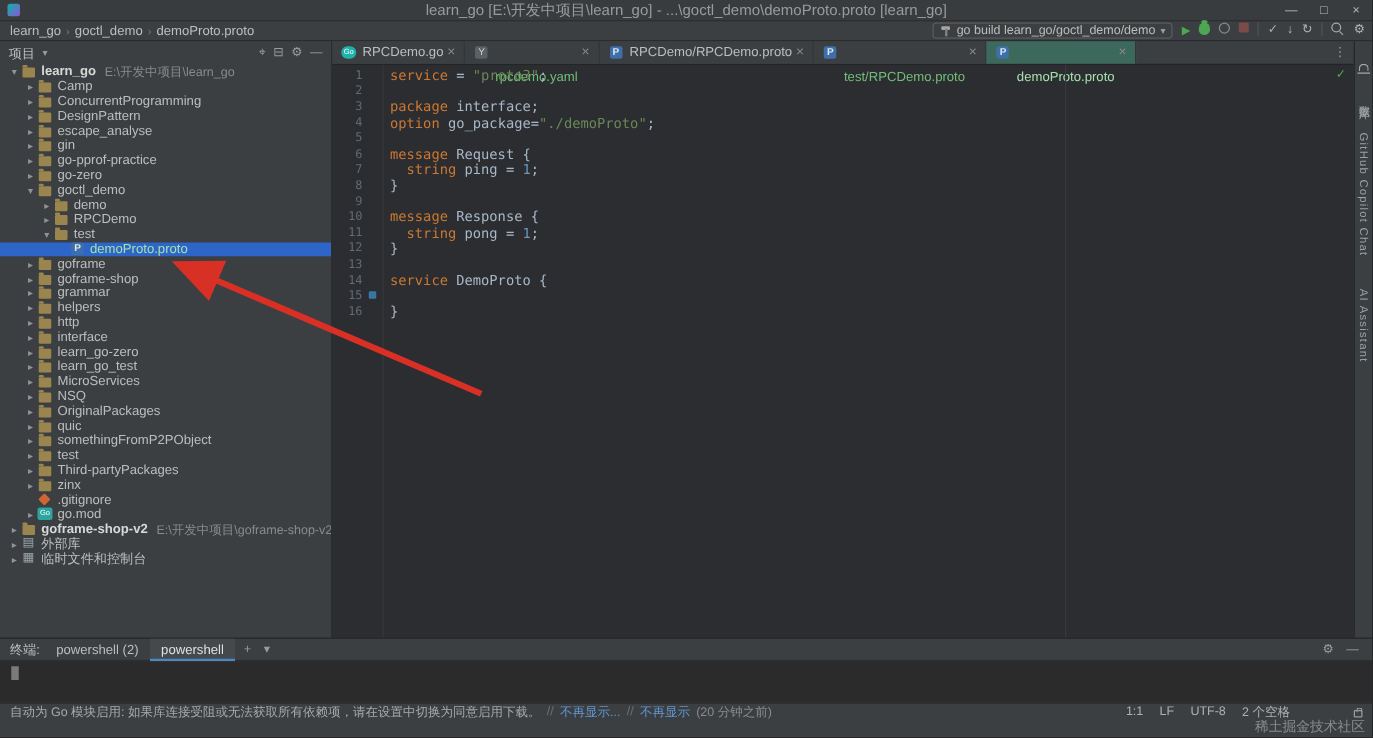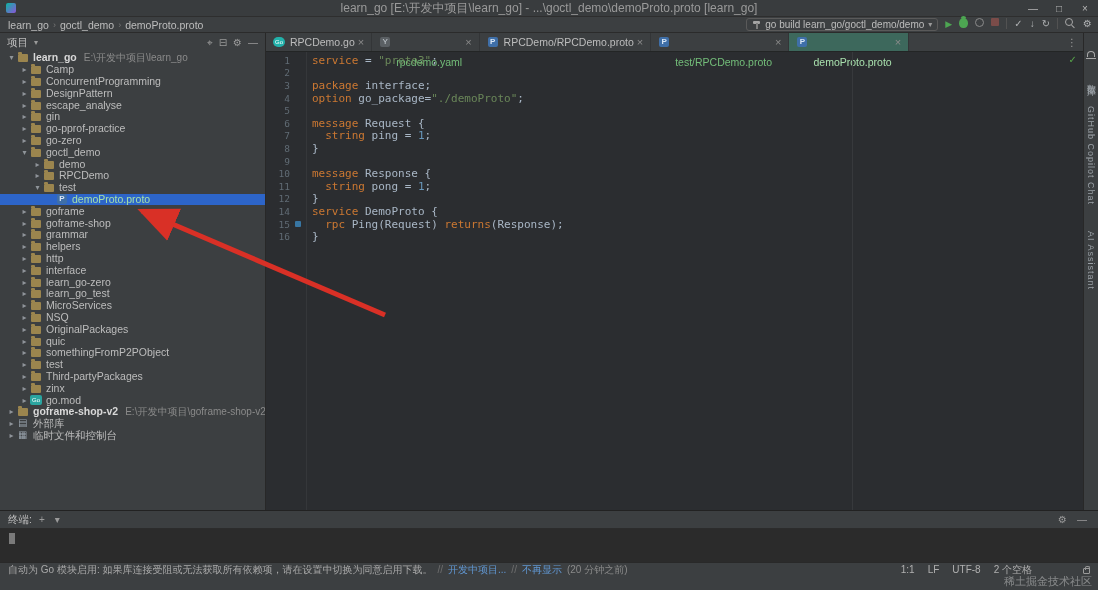--- a/index.html
+++ b/index.html
@@ -322,20 +322,25 @@
           </div>
           <div class="trow" style="padding-left:19px">
             <span class="arr">▸</span>
             <span class="tic ic-folder"></span>
             <span class="tlabel">Third-partyPackages</span>
           </div>
           <div class="trow" style="padding-left:19px">
             <span class="arr">▸</span>
             <span class="tic ic-folder"></span>
             <span class="tlabel">zinx</span>
+          </div>
+          <div class="trow" style="padding-left:19px">
+            <span class="arr"></span>
+            <span class="tic ic-git"></span>
+            <span class="tlabel">.gitignore</span>
           </div>
           <div class="trow" style="padding-left:19px">
             <span class="arr">▸</span>
             <span class="tic ic-gomod"></span>
             <span class="tlabel">go.mod</span>
           </div>
           <div class="trow" style="padding-left:6px">
             <span class="arr">▸</span>
             <span class="tic ic-folder"></span>
             <span class="tlabel b">goframe-shop-v2</span>
@@ -396,56 +401,61 @@
             <div class="cline"><span class="ln">3</span><span class="lmark"></span><span class="codetxt"><span class="tk-k">package</span><span class="tk-p"> interface;</span></span></div>
             <div class="cline"><span class="ln">4</span><span class="lmark"></span><span class="codetxt"><span class="tk-k">option</span><span class="tk-p"> go_package=</span><span class="tk-s">"./demoProto"</span><span class="tk-p">;</span></span></div>
             <div class="cline"><span class="ln">5</span><span class="lmark"></span><span class="codetxt"></span></div>
             <div class="cline"><span class="ln">6</span><span class="lmark"></span><span class="codetxt"><span class="tk-k">message</span><span class="tk-p"> Request {</span></span></div>
             <div class="cline"><span class="ln">7</span><span class="lmark"></span><span class="codetxt"><span class="tk-p">  </span><span class="tk-k">string</span><span class="tk-p"> ping = </span><span class="tk-d">1</span><span class="tk-p">;</span></span></div>
             <div class="cline"><span class="ln">8</span><span class="lmark"></span><span class="codetxt"><span class="tk-p">}</span></span></div>
             <div class="cline"><span class="ln">9</span><span class="lmark"></span><span class="codetxt"></span></div>
             <div class="cline"><span class="ln">10</span><span class="lmark"></span><span class="codetxt"><span class="tk-k">message</span><span class="tk-p"> Response {</span></span></div>
             <div class="cline"><span class="ln">11</span><span class="lmark"></span><span class="codetxt"><span class="tk-p">  </span><span class="tk-k">string</span><span class="tk-p"> pong = </span><span class="tk-d">1</span><span class="tk-p">;</span></span></div>
             <div class="cline"><span class="ln">12</span><span class="lmark"></span><span class="codetxt"><span class="tk-p">}</span></span></div>
+            <div class="cline"><span class="ln">13</span><span class="lmark"></span><span class="codetxt"></span></div>
             <div class="cline"><span class="ln">14</span><span class="lmark"></span><span class="codetxt"><span class="tk-k">service</span><span class="tk-p"> DemoProto {</span></span></div>
-            <div class="cline"><span class="ln">15</span><span class="lmark on"></span><span class="codetxt"><span class="tk-p">  </span><span class="tk-k">rpc</span><span class="tk-p"> Ping(Request) </span><span class="tk-k">returns</span><span class="tk-p">(Response);</span></span></div>
+            <div class="cline"><span class="ln">15</span><span class="lmark on"></span></div>
             <div class="cline"><span class="ln">16</span><span class="lmark"></span><span class="codetxt"><span class="tk-p">}</span></span></div>
           </div>
       </div>
     </div>
 
     <div class="rstrip">
       <span class="bell"></span>
       <div class="vitems">
           <span class="vlabel">数据库</span>
           <span class="vlabel">GitHub Copilot Chat</span>
           <span class="vlabel">AI Assistant</span>
         </div>
     </div>
   </div>
 
   <div class="terminal">
     <div class="term-head">
       <span>终端:</span>
+      <div class="ttabs">
+          <span class="ttab">powershell (2)</span>
+          <span class="ttab active">powershell</span>
+        </div>
       <span class="thicon">+</span>
       <span class="thicon">▾</span>
       <span class="spacer"></span>
       <span class="thicon">⚙</span>
       <span class="thicon">—</span>
     </div>
     <div class="term-body">
       <span class="caret"></span>
     </div>
   </div>
 
 
   <div class="statusbar">
     <span>自动为 Go 模块启用: 如果库连接受阻或无法获取所有依赖项，请在设置中切换为同意启用下载。</span>
     <span class="sb-sep">//</span>
-    <span class="sb-link">开发中项目...</span>
+    <span class="sb-link">不再显示...</span>
     <span class="sb-sep">//</span>
     <span class="sb-link">不再显示</span>
     <span class="sb-time">(20 分钟之前)</span>
     <div class="sb-right">
         <span class="sbseg">1:1</span>
         <span class="sbseg">LF</span>
         <span class="sbseg">UTF-8</span>
         <span class="sbseg">2 个空格</span>
       </div>
     <span class="sb-lock"></span>

